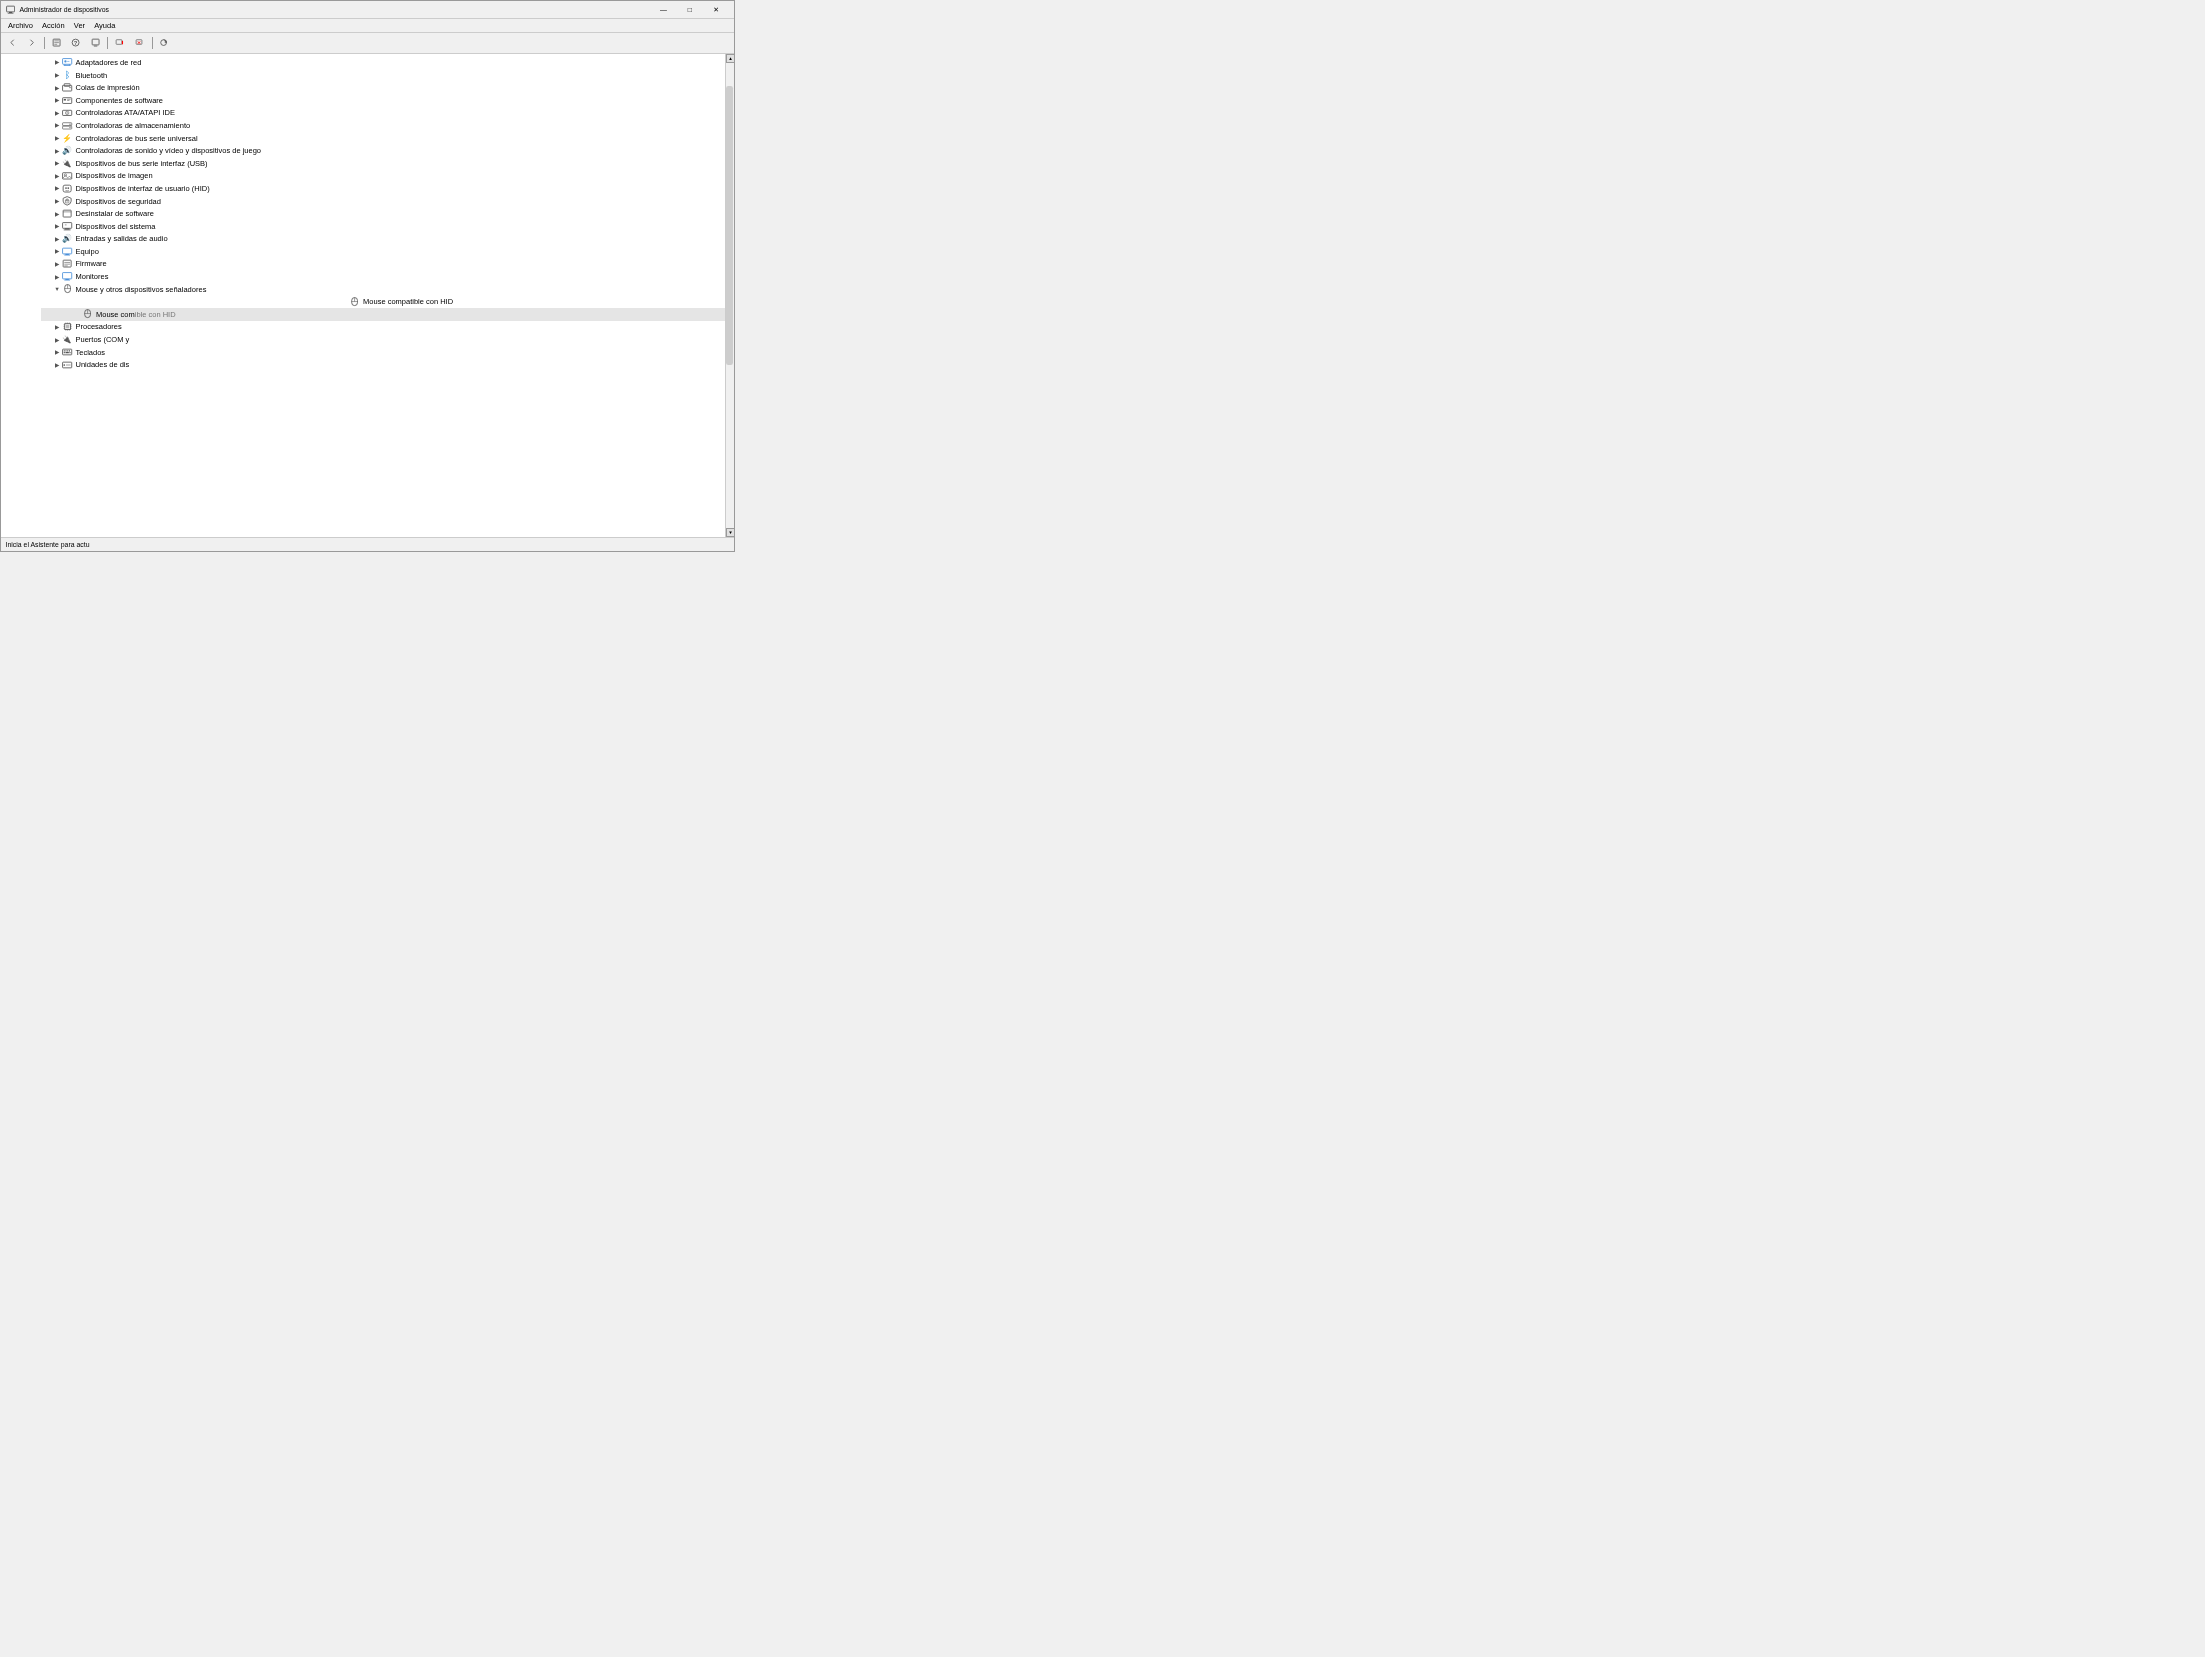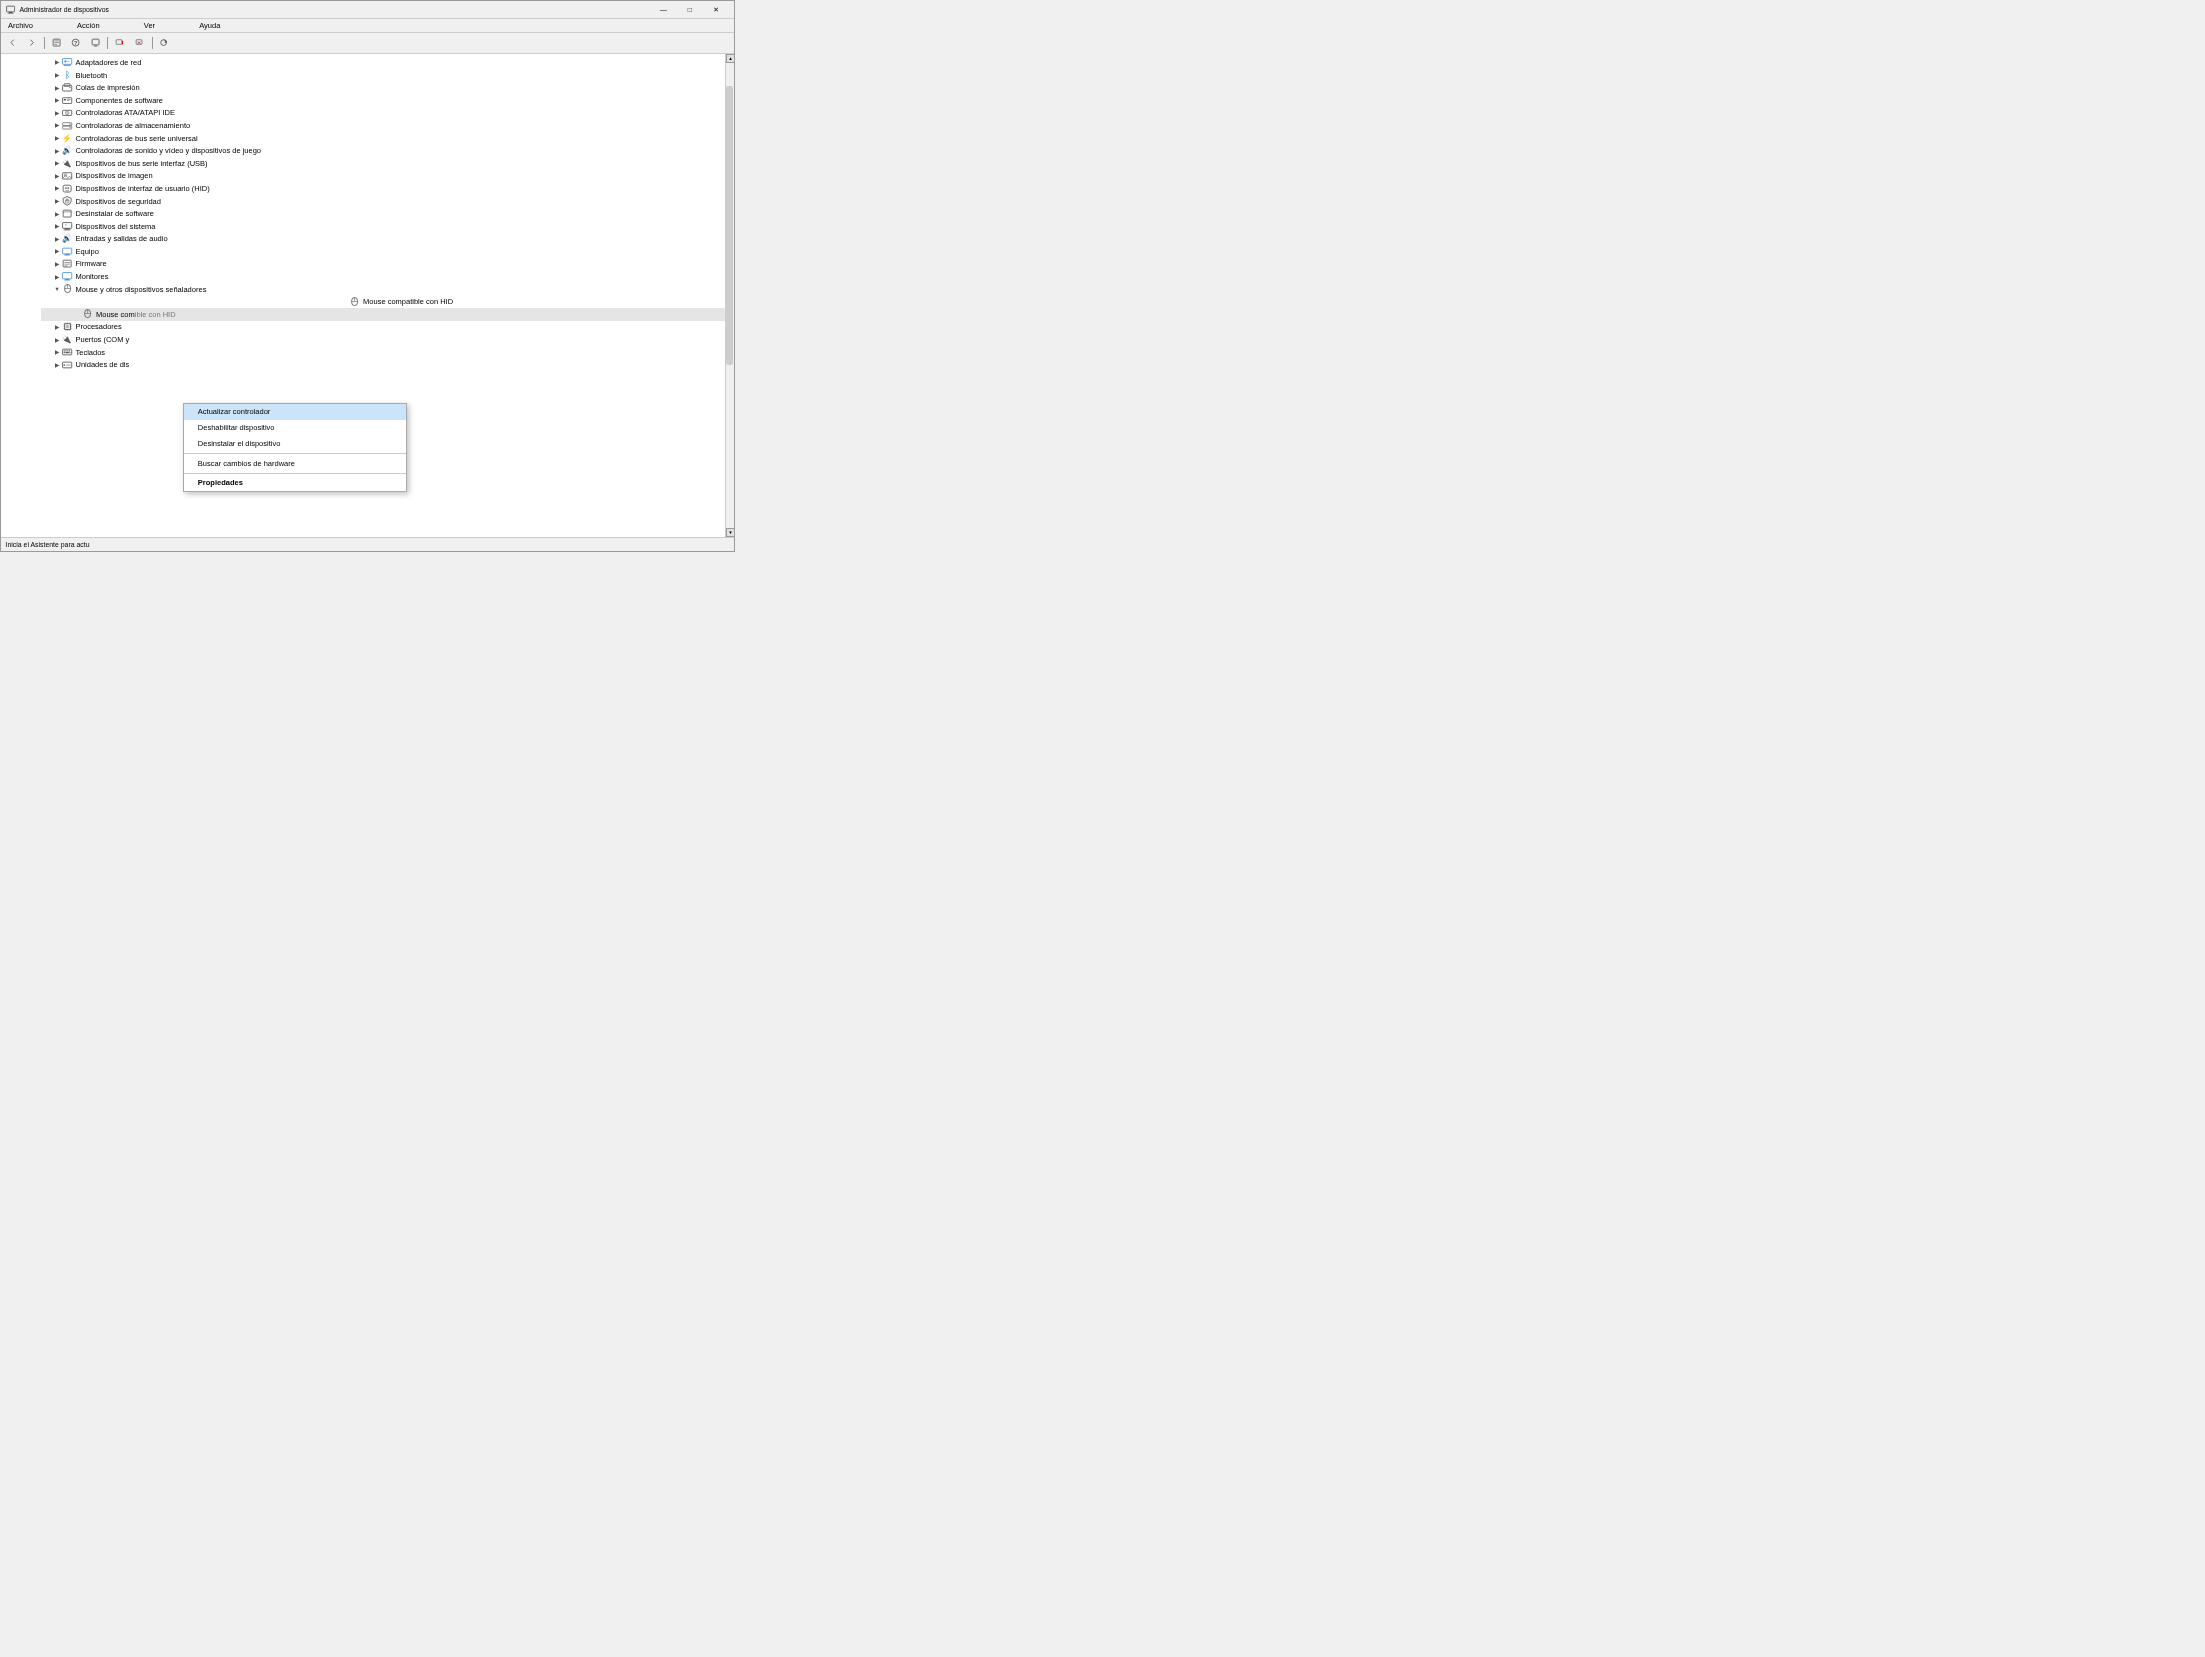--- a/index.html
+++ b/index.html
@@ -70,21 +70,20 @@
       background: transparent;
     }
 
     .menu-bar {
       height: 13.8px;
       background: #f0f0f0;
       display: flex;
       align-items: center;
       padding: 0 2.3px;
       border-bottom: 0.6px solid #ccc;
-      gap: 35px;
     }
 
     .menu-item {
       padding: 1.1px 4.6px;
       cursor: pointer;
       font-size: 7.5px;
       color: #000;
     }
 
     .toolbar {
@@ -632,29 +631,20 @@
         <span class="tree-icon">
           <svg width="10.3" height="8" viewBox="0 0 18 14">
               <rect x="1" y="2" width="16" height="10" rx="1" fill="none" stroke="#555" stroke-width="1.5"></rect>
               <circle cx="4" cy="7" r="1.5" fill="#555"></circle>
               <line x1="7" y1="7" x2="15" y2="7" stroke="#555" stroke-width="1"></line>
             </svg>
         </span>
         <span class="tree-label">Unidades de dis</span>
       </div>
 
-      <div class="context-menu">
-        <div class="context-menu-item highlighted">Actualizar controlador</div>
-        <div class="context-menu-item">Deshabilitar dispositivo</div>
-        <div class="context-menu-item">Desinstalar el dispositivo</div>
-        <div class="context-menu-sep"></div>
-        <div class="context-menu-item">Buscar cambios de hardware</div>
-        <div class="context-menu-sep"></div>
-        <div class="context-menu-item bold">Propiedades</div>
-      </div>
 
     </div>
 
     <div class="scrollbar-track">
       <div class="scrollbar-btn">▲</div>
       <div class="scrollbar-thumb-area">
         <div class="scrollbar-thumb"></div>
       </div>
       <div class="scrollbar-btn">▼</div>
     </div>

